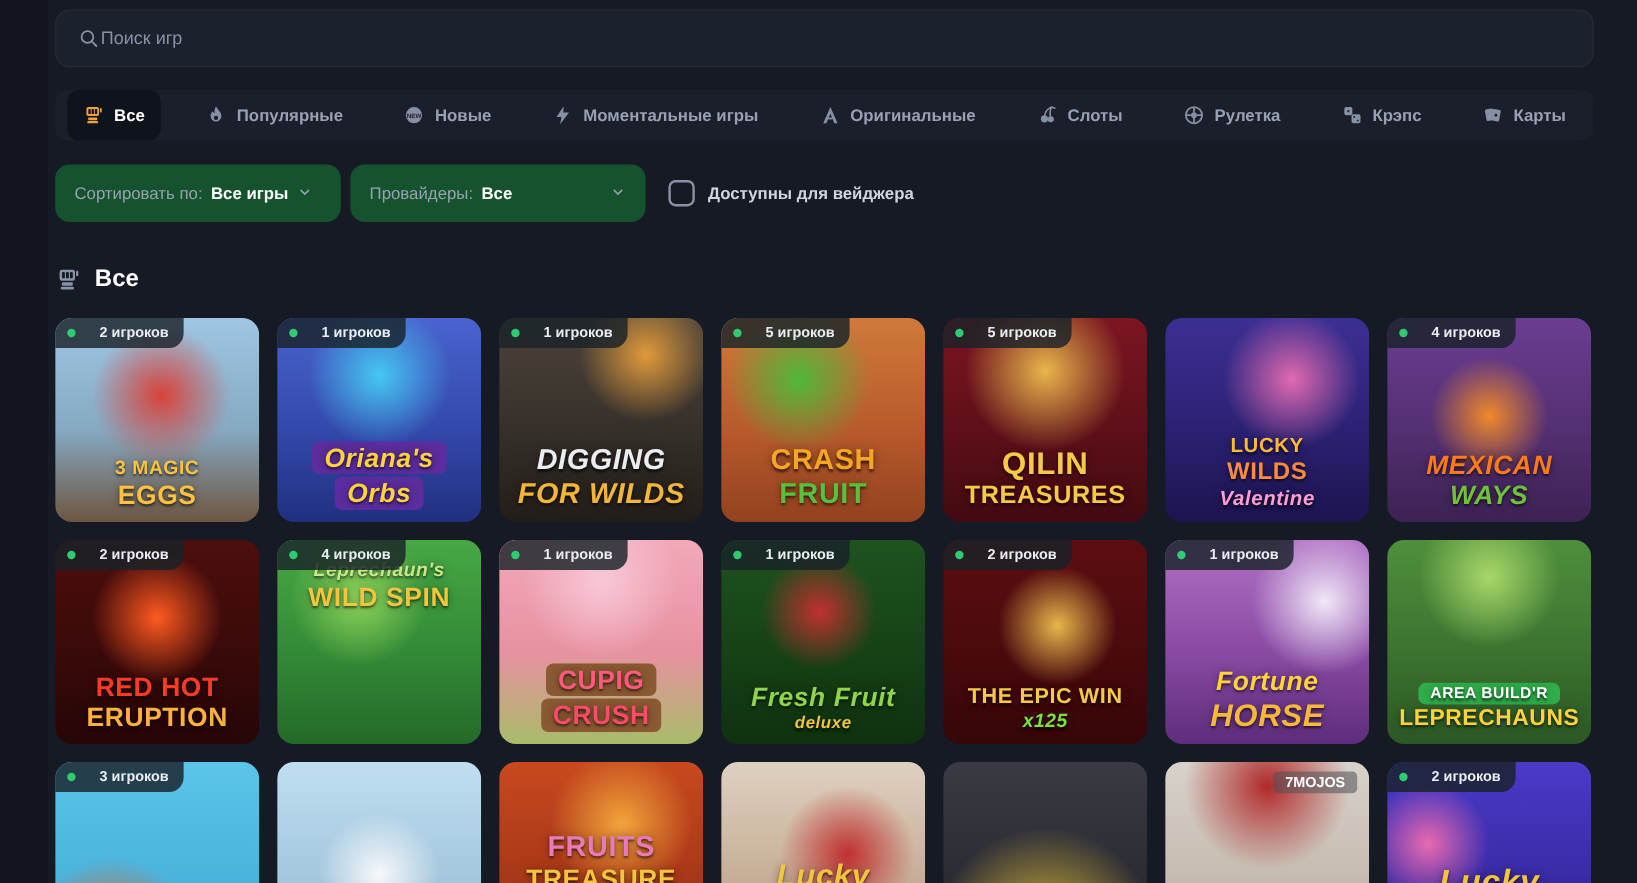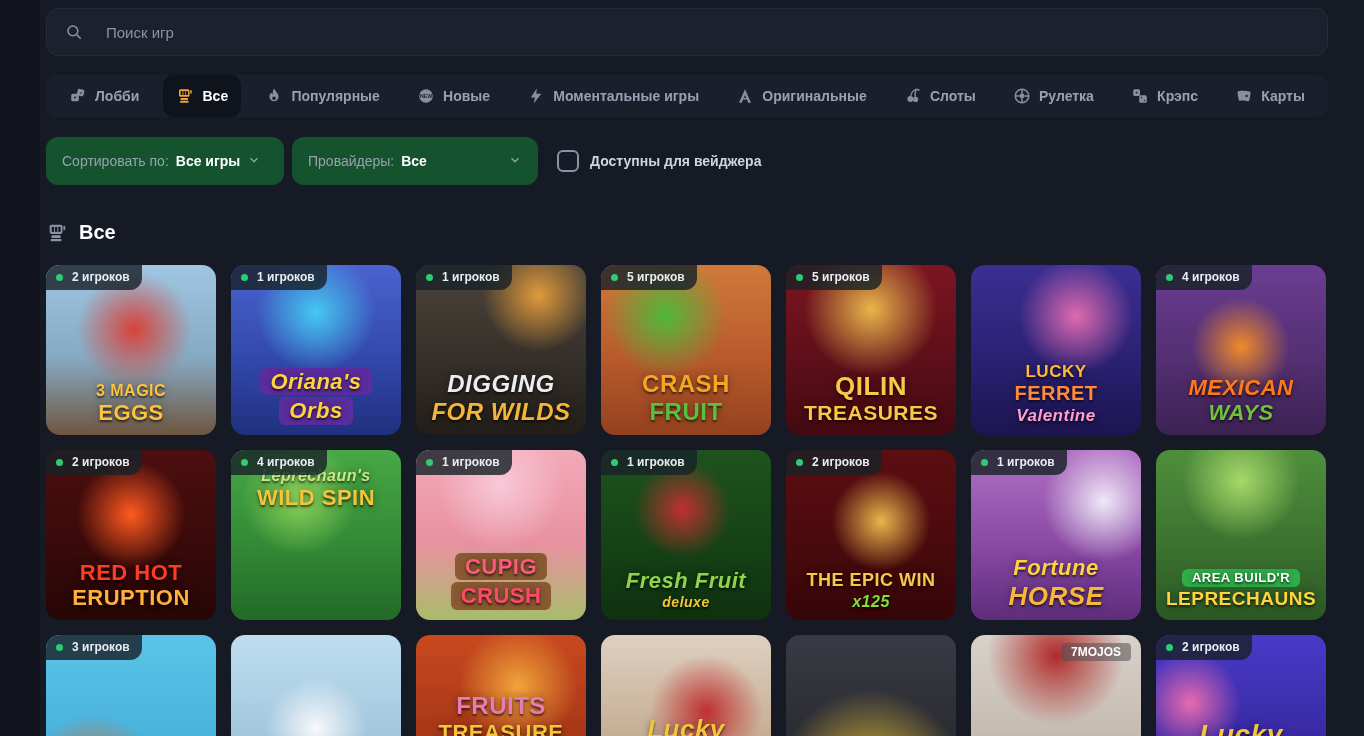--- a/index.html
+++ b/index.html
@@ -9,21 +9,21 @@
     font-family: "Liberation Sans", sans-serif;
     position: relative;
   }
   .left-strip { position: absolute; left: 0; top: 0; width: 40px; height: 736px; background: #11141d; }
   .content { position: absolute; left: 46px; top: 0; width: 1282px; }
 
   
   .search-bar {
     margin-top: 8px; height: 48px; width: 100%;
     background: #1c212e; border: 1px solid #262c3b; border-radius: 12px;
-    display: flex; align-items: center; gap: 23px; padding: 0 18px;
+    display: flex; align-items: center; gap: 1px; padding: 0 18px;
   }
   .search-bar svg { width: 18px; height: 18px; stroke: #8a93a6; fill: none; stroke-width: 2; flex: 0 0 auto; }
   .search-bar input {
     background: transparent; border: none; outline: none; flex: 1;
     color: #e9edf2; font-size: 15px; font-family: "Liberation Sans", sans-serif;
   }
   .search-bar input::placeholder { color: #8a93a6; }
 
   
   .tabs {
@@ -60,21 +60,21 @@
   
   .section-head { margin-top: 36px; display: flex; align-items: center; gap: 11px; }
   .section-head svg { width: 22px; height: 22px; fill: #8a93a6; }
   .section-title { color: #ffffff; font-size: 20px; font-weight: 800; }
 
   
   .grid { margin-top: 21px; display: grid; grid-template-columns: repeat(7, 170px); gap: 15px; }
   .tile { position: relative; width: 170px; height: 170px; border-radius: 14px; overflow: hidden; cursor: pointer; }
   .badge {
     position: absolute; top: 0; left: 0; z-index: 2;
-    display: flex; align-items: center; gap: 9px;
+    display: flex; align-items: center; gap: 20px;
     background: rgba(24, 34, 40, 0.82); padding: 5px 12px 6px 10px;
     border-radius: 14px 0 12px 0;
   }
   .badge .dot { width: 7px; height: 7px; border-radius: 50%; background: #2ecc71; }
   .badge span { color: #e9edf2; font-size: 12px; font-weight: 700; }
   .titles {
     position: absolute; left: 4px; right: 4px; bottom: 10px; z-index: 1;
     display: flex; flex-direction: column; align-items: center; gap: 2px; text-align: center;
   }
   .t-line {
@@ -97,31 +97,20 @@
 
   <div class="search-bar">
     <svg viewBox="0 0 24 24">
       <circle cx="10.5" cy="10.5" r="6.5"></circle>
         <line x1="15.5" y1="15.5" x2="21" y2="21"></line>
     </svg>
     <input type="text" placeholder="Поиск игр" style="">
   </div>
 
   <div class="tabs">
-      <div class="tab">
-        <span class="ticon">
-          <svg viewBox="0 0 24 24">
-            <rect x="3" y="9" width="10" height="10" rx="2"></rect>
-            <circle cx="8" cy="14" r="1.4" fill="#161a25"></circle>
-            <rect x="11" y="3" width="9" height="9" rx="2" transform="rotate(14 15.5 7.5)"></rect>
-            <circle cx="15.8" cy="8" r="1.1" fill="#161a25"></circle>
-          </svg>
-        </span>
-        <span>Лобби</span>
-      </div>
       <div class="tab active">
         <span class="ticon">
           <svg viewBox="0 0 24 24">
             <rect x="4" y="3" width="14" height="10" rx="2"></rect>
             <rect x="6.2" y="5.2" width="2.6" height="5.6" rx="0.8" fill="#0f131c"></rect>
             <rect x="9.8" y="5.2" width="2.6" height="5.6" rx="0.8" fill="#0f131c"></rect>
             <rect x="13.4" y="5.2" width="2.6" height="5.6" rx="0.8" fill="#0f131c"></rect>
             <rect x="19" y="4" width="2" height="5" rx="1"></rect>
             <rect x="6" y="14.5" width="10" height="3" rx="1"></rect>
             <rect x="5" y="18.5" width="12" height="2.5" rx="1"></rect>
@@ -297,21 +286,21 @@
           <span>5 игроков</span>
         </div>
         <div class="titles">
           <span class="t-line" style="color: rgb(247, 201, 72); font-size: 26px;">QILIN</span>
           <span class="t-line" style="color: rgb(247, 201, 72); font-size: 21px;">TREASURES</span>
         </div>
       </div>
       <div class="tile" style="background: radial-gradient(circle at 62% 30%, rgb(224, 106, 176) 0%, rgba(224, 106, 176, 0) 36%), linear-gradient(rgb(59, 47, 147) 0%, rgb(43, 33, 115) 55%, rgb(28, 21, 79) 100%);">
         <div class="titles">
           <span class="t-line" style="color: rgb(255, 185, 56); font-size: 17px;">LUCKY</span>
-          <span class="t-line" style="color: rgb(255, 138, 60); font-size: 20px;">FERRET</span>
+          <span class="t-line" style="color: rgb(255, 138, 60); font-size: 20px;">WILDS</span>
           <span class="t-line" style="color: rgb(255, 158, 207); font-size: 17px; font-style: italic;">Valentine</span>
         </div>
       </div>
       <div class="tile" style="background: radial-gradient(circle at 50% 48%, rgb(240, 138, 42) 0%, rgba(240, 138, 42, 0) 40%), linear-gradient(rgb(107, 61, 146) 0%, rgb(84, 47, 114) 55%, rgb(61, 34, 83) 100%);">
         <div class="badge">
           <span class="dot"></span>
           <span>4 игроков</span>
         </div>
         <div class="titles">
           <span class="t-line" style="color: rgb(255, 122, 26); font-size: 22px; font-style: italic;">MEXICAN</span>

